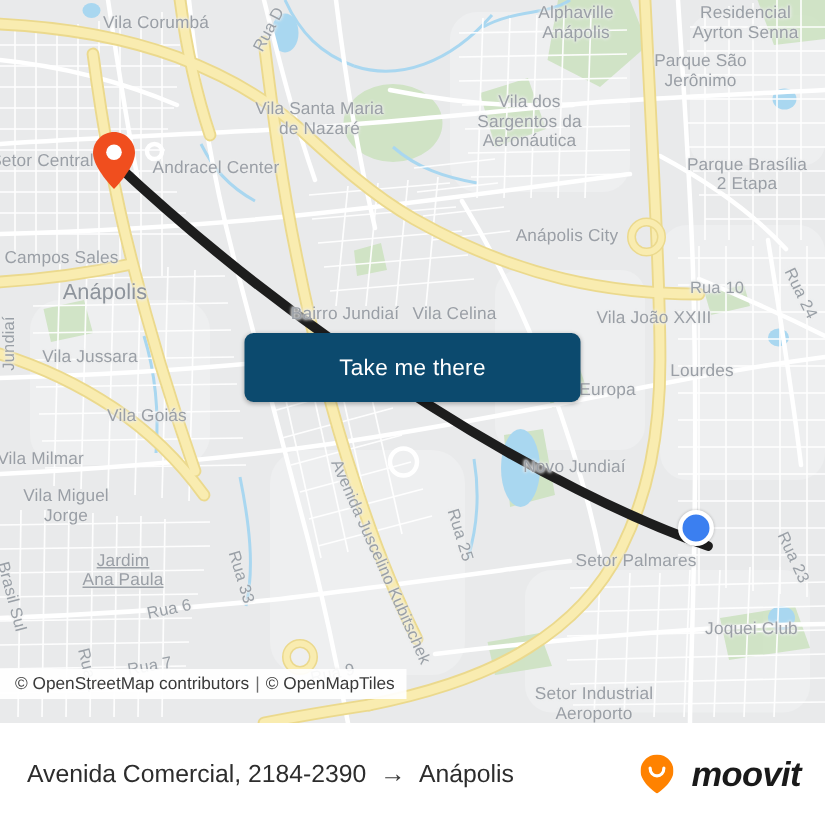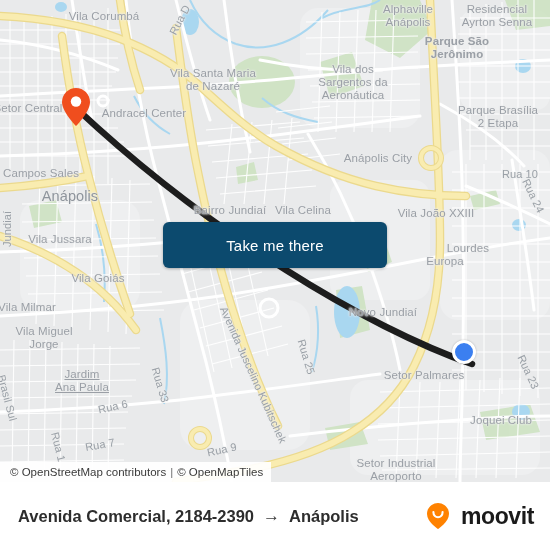--- a/index.html
+++ b/index.html
@@ -65,21 +65,21 @@
     font-family: Liberation Sans, sans-serif;
     font-size: 15px;
     letter-spacing: .2px;
     cursor: pointer;
     box-shadow: 0 1px 3px rgba(0,0,0,.28);
   }
 
   
   #attribution {
     position: absolute;
-    left: 0; bottom: 0;
+    left: 0; bottom: 16px;
     height: 20px;
     padding: 0 8px 0 10px;
     display: flex; align-items: center;
     background: rgba(255,255,255,.92);
     color: #3a3a3a;
     font-size: 11.5px;
     white-space: nowrap;
   }
   #attribution .sep { margin: 0 4px; color:#6d6d6d; }
 
@@ -92,27 +92,26 @@
     display: flex; align-items: center;
     padding: 0 16px 0 18px;
   }
   #trip-summary {
     display: flex; align-items: center;
     font-size: 16.5px;
     color: #2d2d2d;
     gap: 9px;
     flex: 1 1 auto;
     white-space: nowrap;
-    font-weight: bold;
   }
   #trip-summary .arrow {
     font-size: 17px; color:#3b3b3b; line-height:1;
     position: relative; top: -1px;
   }
-  #brand { display:flex; align-items:center; gap:12px; flex: 0 0 auto; }
+  #brand { display:flex; align-items:center; gap:12px; flex: 0 0 auto; font-style: italic; }
   #brand-name {
     font-size: 23px; font-weight: bold; color:#1a1a1a;
     letter-spacing: -.4px; line-height:1;
   }
 </style>
 </head>
 <body>
 
 <div id="app">
 
@@ -270,47 +269,47 @@
           <circle cx="200" cy="438" r="9"></circle>
         </g>
 
         <path d="M76,108 C140,168 210,222 286,270 C352,312 420,346 472,364" fill="none" stroke="#1d1d1d" stroke-width="6.5" stroke-linecap="round" stroke-linejoin="round"></path>
       </g>
     </svg>
 
     <div id="labels">
         <div class="lbl" style="left: 104px; top: 16px;">Vila Corumbá</div>
         <div class="lbl road" style="left: 180px; top: 20px; transform: translate(-50%, -50%) rotate(-62deg);">Rua D</div>
-        <div class="lbl" style="left: 408px; top: 16px; text-align: center;">Alphaville
+        <div class="lbl" style="left: 384px; top: 16px; text-align: center;">Alphaville
 Anápolis</div>
         <div class="lbl" style="left: 497px; top: 16px;">Residencial
 Ayrton Senna</div>
-        <div class="lbl" style="left: 457px; top: 48px; font-weight: bold;">Parque São
+        <div class="lbl" style="left: 467px; top: 48px;">Parque São
 Jerônimo</div>
         <div class="lbl" style="left: 213px; top: 80px;">Vila Santa Maria
 de Nazaré</div>
         <div class="lbl" style="left: 333px; top: 82px; margin-left: 20px;">Vila dos
 Sargentos da
 Aeronáutica</div>
         <div class="lbl" style="left: 28px; top: 108px;">Setor Central</div>
         <div class="lbl" style="left: 144px; top: 113px;">Andracel Center</div>
         <div class="lbl" style="left: 498px; top: 117px;">Parque Brasília
 2 Etapa</div>
         <div class="lbl" style="left: 378px; top: 158px;">Anápolis City</div>
         <div class="lbl" style="left: 41px; top: 173px;">Campos Sales</div>
-        <div class="lbl road" style="left: 478px; top: 174px; margin-left: 42px;">Rua 10</div>
+        <div class="lbl road" style="left: 478px; top: 193px;">Rua 10</div>
         <div class="lbl big" style="left: 70px; top: 196px;">Anápolis</div>
         <div class="lbl" style="left: 230px; top: 210px;">Bairro Jundiaí</div>
         <div class="lbl" style="left: 303px; top: 210px;">Vila Celina</div>
         <div class="lbl" style="left: 436px; top: 213px;">Vila João XXIII</div>
         <div class="lbl road" style="left: 533px; top: 196px; transform: translate(-50%, -50%) rotate(64deg);">Rua 24</div>
         <div class="lbl road" style="left: 7px; top: 229px; transform: translate(-50%, -50%) rotate(-90deg);">Jundiaí</div>
         <div class="lbl" style="left: 60px; top: 239px;">Vila Jussara</div>
         <div class="lbl" style="left: 468px; top: 248px;">Lourdes</div>
-        <div class="lbl" style="left: 405px; top: 261px; margin-left: 40px;">Europa</div>
+        <div class="lbl" style="left: 405px; top: 261px;">Europa</div>
         <div class="lbl" style="left: 98px; top: 278px;">Vila Goiás</div>
         <div class="lbl" style="left: 383px; top: 312px;">Novo Jundiaí</div>
         <div class="lbl" style="left: 27px; top: 307px;">Vila Milmar</div>
         <div class="lbl" style="left: 44px; top: 338px;">Vila Miguel
 Jorge</div>
         <div class="lbl road" style="left: 253px; top: 375px; transform: translate(-50%, -50%) rotate(66deg);">Avenida Juscelino Kubitschek</div>
         <div class="lbl road" style="left: 306px; top: 357px; transform: translate(-50%, -50%) rotate(73deg);">Rua 25</div>
         <div class="lbl" style="left: 424px; top: 375px;">Setor Palmares</div>
         <div class="lbl road" style="left: 528px; top: 372px; transform: translate(-50%, -50%) rotate(65deg);">Rua 23</div>
         <div class="lbl" style="left: 82px; top: 381px; text-decoration: underline;">Jardim

